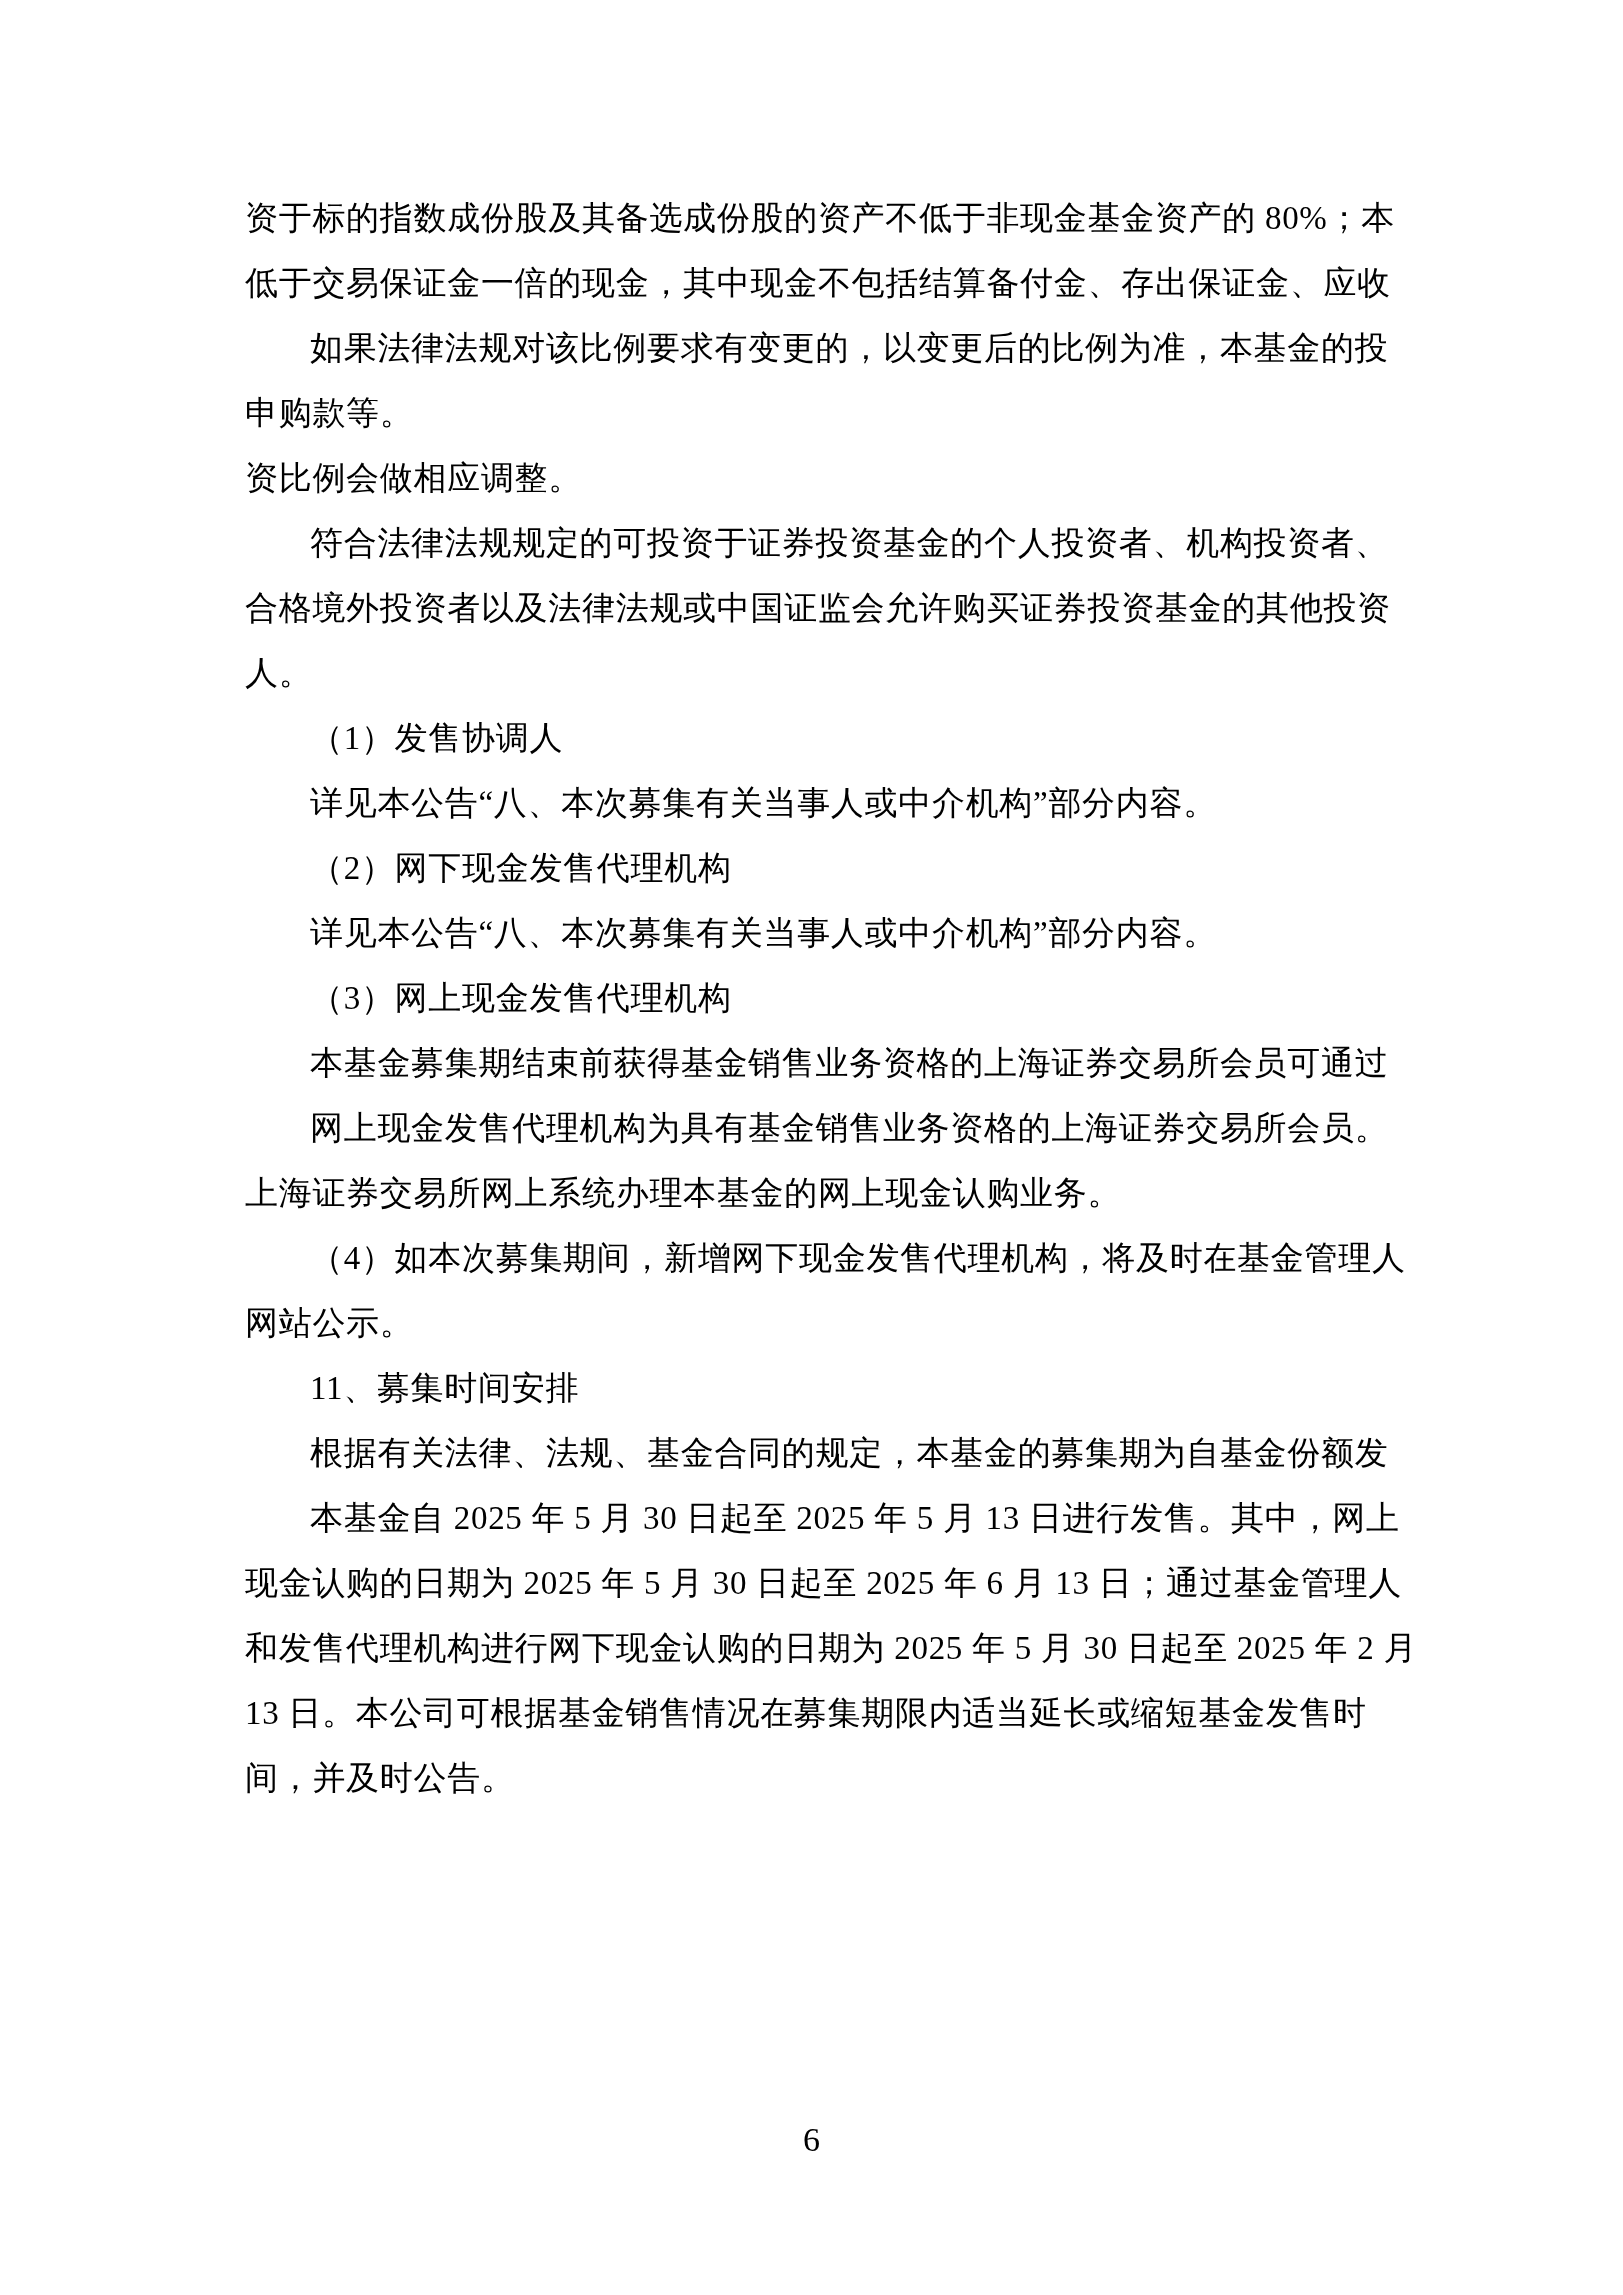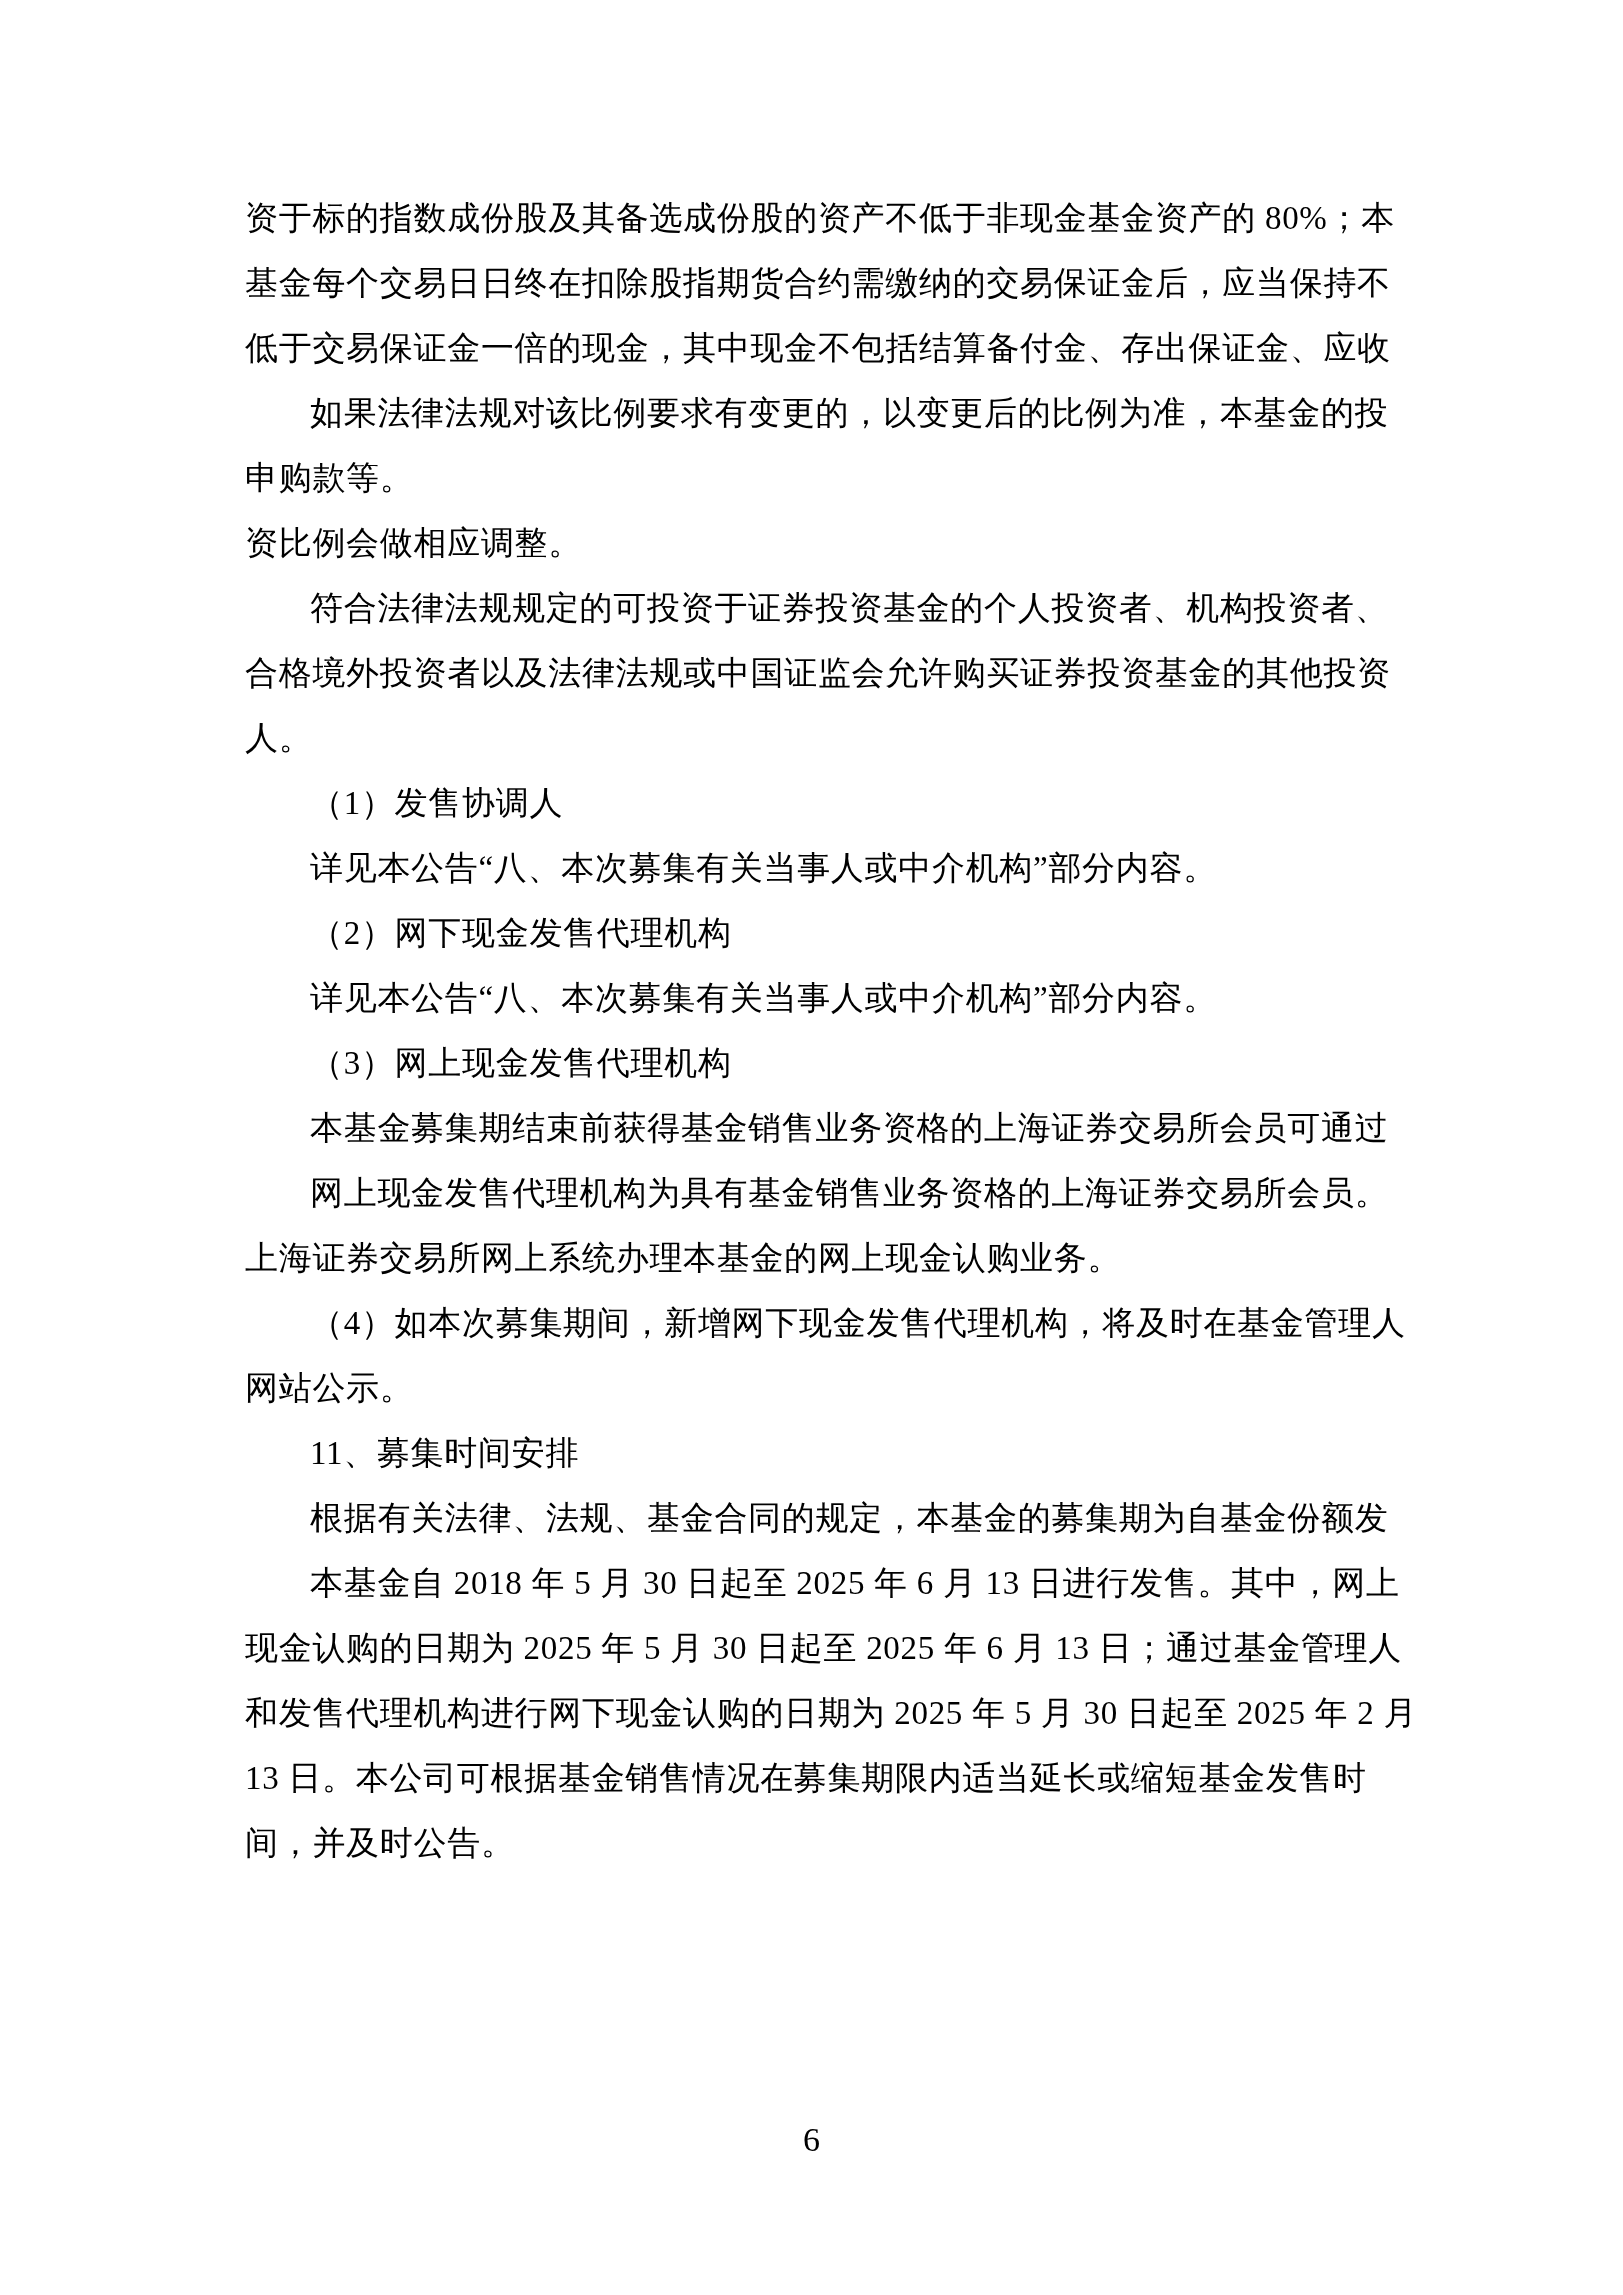--- a/index.html
+++ b/index.html
@@ -44,41 +44,40 @@
     line-height: 34px;
     color: #000000;
   }
 </style>
 </head>
 <body>
 
 <div class="doc-page">
   <div class="body-text">
       <div class="line">资于标的指数成份股及其备选成份股的资产不低于非现金基金资产的 80%；本</div>
-      <div class="line">基金每个交易日日终在扣除股指期货合约需缴纳的交易保证金后，应当保持不</div>
       <div class="line">低于交易保证金一倍的现金，其中现金不包括结算备付金、存出保证金、应收</div>
       <div class="line indent">如果法律法规对该比例要求有变更的，以变更后的比例为准，本基金的投</div>
       <div class="line">申购款等。</div>
       <div class="line">资比例会做相应调整。</div>
       <div class="line indent">符合法律法规规定的可投资于证券投资基金的个人投资者、机构投资者、</div>
       <div class="line">合格境外投资者以及法律法规或中国证监会允许购买证券投资基金的其他投资</div>
       <div class="line">人。</div>
       <div class="line indent">（1）发售协调人</div>
       <div class="line indent">详见本公告“八、本次募集有关当事人或中介机构”部分内容。</div>
       <div class="line indent">（2）网下现金发售代理机构</div>
       <div class="line indent">详见本公告“八、本次募集有关当事人或中介机构”部分内容。</div>
       <div class="line indent">（3）网上现金发售代理机构</div>
       <div class="line indent">本基金募集期结束前获得基金销售业务资格的上海证券交易所会员可通过</div>
       <div class="line indent">网上现金发售代理机构为具有基金销售业务资格的上海证券交易所会员。</div>
       <div class="line">上海证券交易所网上系统办理本基金的网上现金认购业务。</div>
       <div class="line indent">（4）如本次募集期间，新增网下现金发售代理机构，将及时在基金管理人</div>
       <div class="line">网站公示。</div>
       <div class="line indent">11、募集时间安排</div>
       <div class="line indent">根据有关法律、法规、基金合同的规定，本基金的募集期为自基金份额发</div>
-      <div class="line indent">本基金自 2018 年 5 月 30 日起至 2025 年 6 月 13 日进行发售。其中，网上</div>
+      <div class="line indent">本基金自 2025 年 5 月 30 日起至 2025 年 5 月 13 日进行发售。其中，网上</div>
       <div class="line">现金认购的日期为 2025 年 5 月 30 日起至 2025 年 6 月 13 日；通过基金管理人</div>
       <div class="line">和发售代理机构进行网下现金认购的日期为 2025 年 5 月 30 日起至 2025 年 2 月</div>
       <div class="line">13 日。本公司可根据基金销售情况在募集期限内适当延长或缩短基金发售时</div>
       <div class="line">间，并及时公告。</div>
     </div>
   <div class="page-num">6</div>
 </div>
 
 
 </body></html>

